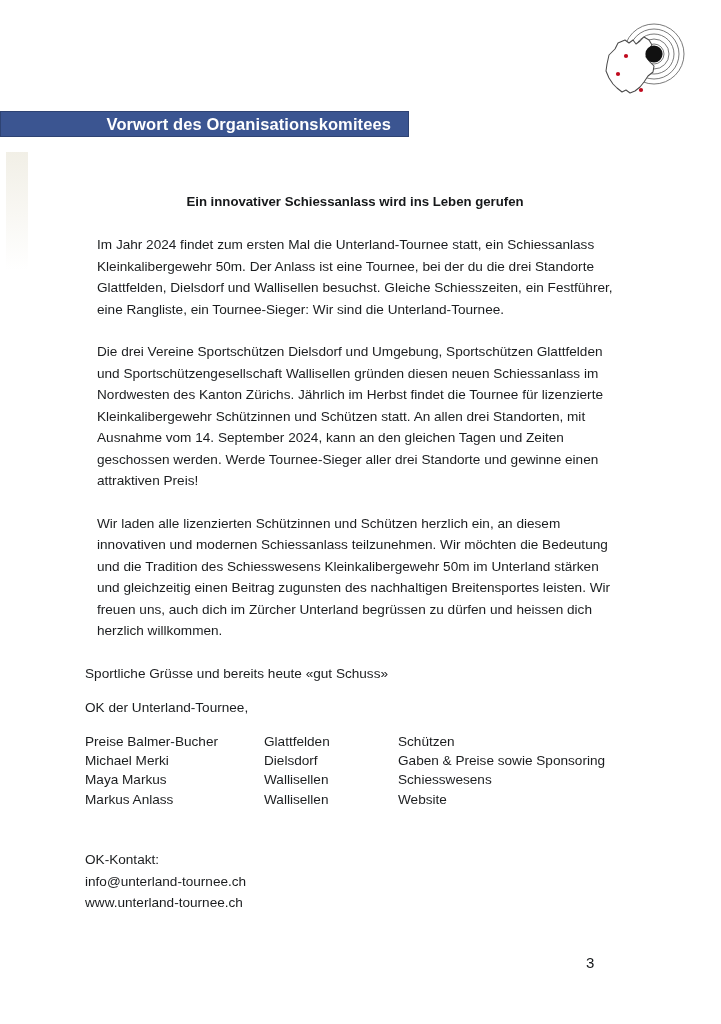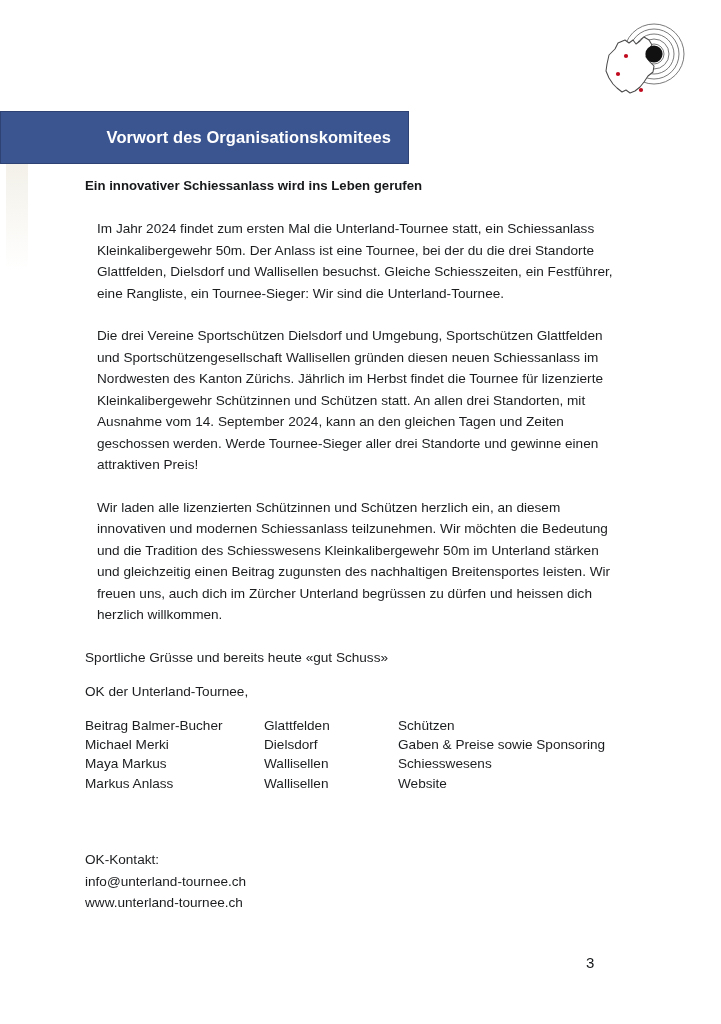--- a/index.html
+++ b/index.html
@@ -32,21 +32,21 @@
     height: 92px;
   }
   .logo svg { display: block; }
 
   
   .banner {
     position: absolute;
     left: 0px;
     top: 111px;
     width: 409px;
-    height: 53px;
+    height: 26px;
     background: #3b5591;
     border: 1px solid #2e4373;
     box-sizing: border-box;
     display: flex;
     align-items: center;
     justify-content: flex-end;
   }
   .banner-title {
     color: #ffffff;
     font-size: 16.5px;
@@ -61,22 +61,23 @@
     position: absolute;
     left: 85px;
     top: 176px;
     width: 540px;
   }
 
   .lede {
     font-size: 13.2px;
     font-weight: bold;
     line-height: 1.45;
-    margin: 0 0 23px 0;
+    margin: 16px 0 23px 0;
     color: #16181a;
+    text-align: center;
   }
 
   p.para {
     font-size: 13.6px;
     line-height: 21.5px;
     margin: 0 0 21px 12px;
     color: #1b1d1f;
     text-align: left;
   }
 
@@ -182,21 +183,21 @@
 
     <p class="para">Wir laden alle lizenzierten Schützinnen und Schützen herzlich ein, an diesem innovativen und modernen Schiessanlass teilzunehmen. Wir möchten die Bedeutung und die Tradition des Schiesswesens Kleinkalibergewehr 50m im Unterland stärken und gleichzeitig einen Beitrag zugunsten des nachhaltigen Breitensportes leisten. Wir freuen uns, auch dich im Zürcher Unterland begrüssen zu dürfen und heissen dich herzlich willkommen.</p>
 
     <p class="single sign-off">Sportliche Grüsse und bereits heute «gut Schuss»</p>
 
     <p class="single ok-line">OK der Unterland-Tournee,</p>
 
     <table class="committee">
       <tbody>
         <tr>
-          <td class="col-name">Beitrag Balmer-Bucher</td>
+          <td class="col-name">Preise Balmer-Bucher</td>
           <td class="col-location">Glattfelden</td>
           <td class="col-role">Schützen</td>
         </tr>
         <tr>
           <td class="col-name">Michael Merki</td>
           <td class="col-location">Dielsdorf</td>
           <td class="col-role">Gaben &amp; Preise sowie Sponsoring</td>
         </tr>
         <tr>
           <td class="col-name">Maya Markus</td>

